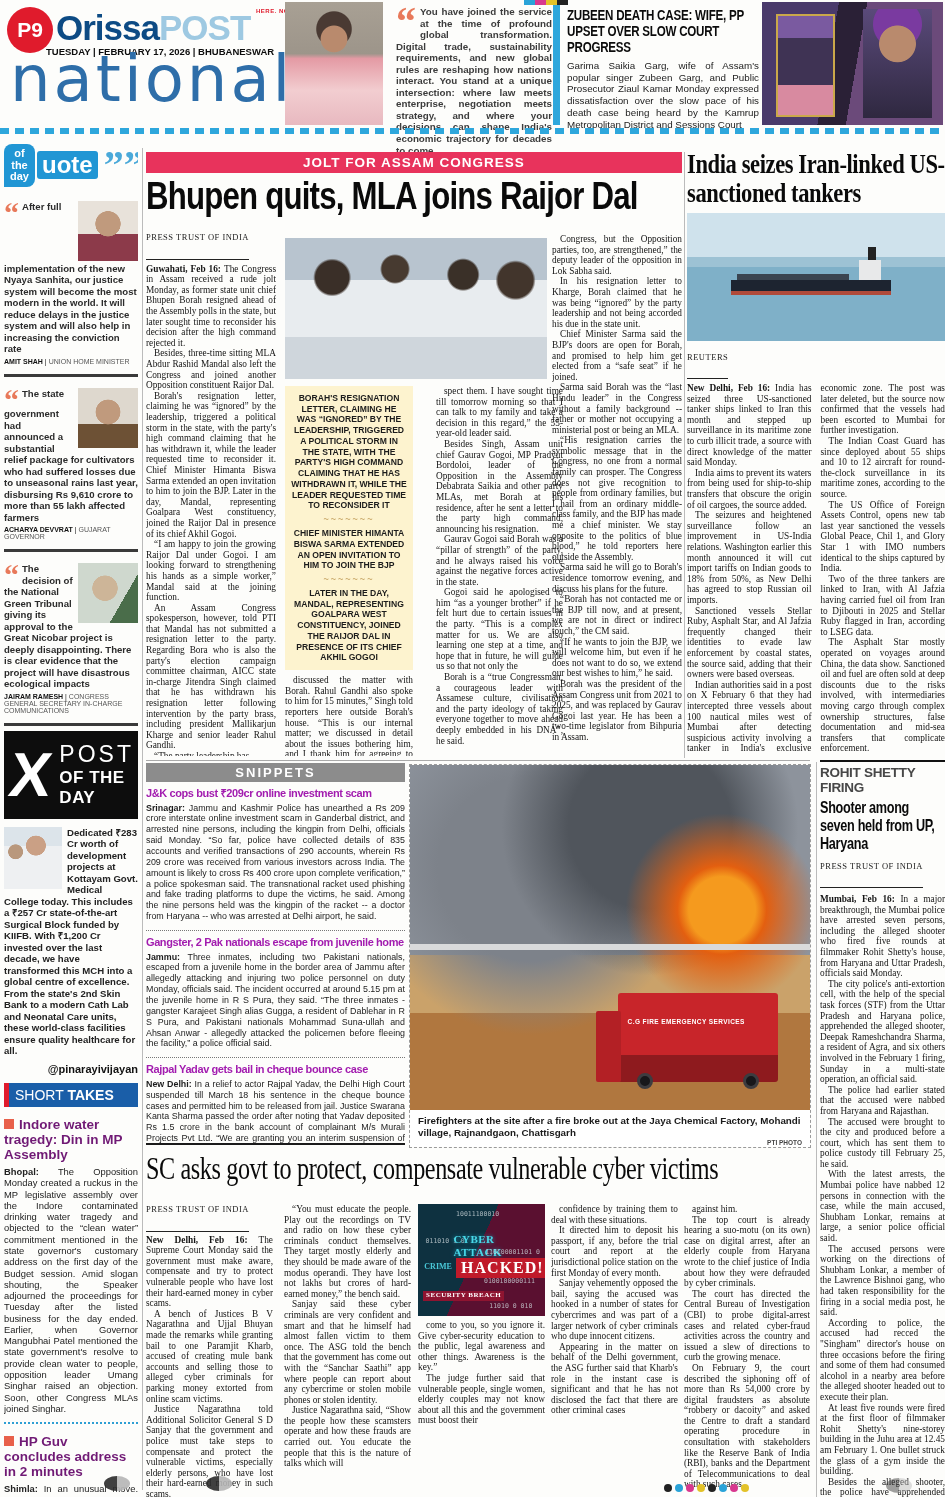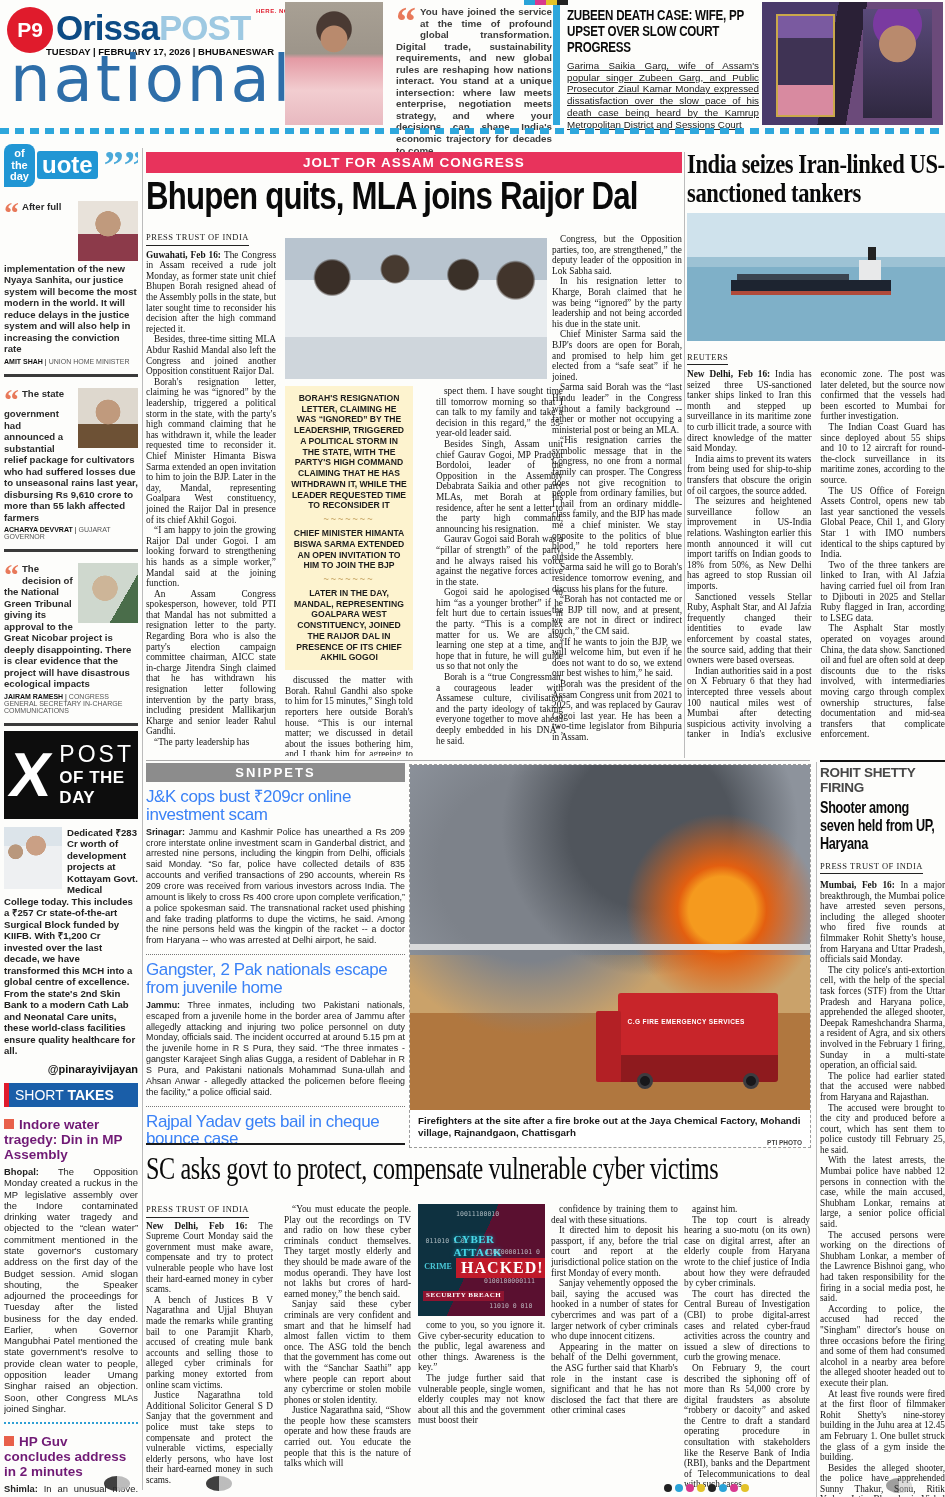--- a/index.html
+++ b/index.html
@@ -22,21 +22,21 @@
   .pres-quote{position:absolute;left:396px;top:6px;width:156px;}
   .pq-glyph{float:left;font-family:"Liberation Serif",serif;font-size:40px;line-height:.6;color:#e8795a;margin:4px 4px 0 0;font-weight:bold;}
   .pq-text{font-size:9.8px;line-height:1.18;font-weight:bold;color:#3c3c3c;text-align:justify;}
   .pq-attrib{margin-top:4px;font-size:7px;}
   .pq-attrib .nm{font-weight:bold;color:#111;}
   .pq-attrib .rl{color:#666;}
   .masthead-vbar{position:absolute;left:553px;top:4px;width:7px;height:121px;background:#2ea7dc;}
   .zubeen{position:absolute;left:567px;top:8px;width:192px;}
   .zb-hl{font-size:14.5px;font-weight:bold;line-height:1.1;color:#0b0b0b;text-transform:uppercase;
          width:240px;transform:scaleX(.8);transform-origin:0 0;letter-spacing:-.3px;}
-  .zb-body{margin-top:4px;font-size:9.8px;line-height:1.2;color:#222;font-weight:500;text-align:justify;text-decoration:underline;}
+  .zb-body{margin-top:4px;font-size:9.8px;line-height:1.2;color:#222;font-weight:500;text-align:justify;}
   .ph-zubeen{position:absolute;left:762px;top:2px;width:181px;height:123px;
     background:linear-gradient(100deg,#4a3a6b 0 38%,#2a2036 38% 52%,#6b4a7a 52% 100%);}
   .ph-zubeen:before{content:"";position:absolute;left:8%;top:10%;width:30%;height:80%;
     background:linear-gradient(180deg,#7a5aa0 0 22%,#3f3354 22% 70%,#d88aa0 70% 100%);border:2px solid #caa84a;}
   .ph-zubeen:after{content:"";position:absolute;right:6%;top:6%;width:38%;height:88%;
     background:radial-gradient(circle at 50% 32%,#b98a6d 0 22%,transparent 23%),
                radial-gradient(circle at 50% 14%,#7a3aa0 0 24%,transparent 25%),
                linear-gradient(180deg,#5a4a7a,#2f2840);}
   .dash-sep{position:absolute;left:0;top:128px;width:945px;height:6px;
     background:repeating-linear-gradient(90deg,#2ea7dc 0 9px,transparent 9px 15px);}
@@ -86,42 +86,42 @@
   .take-body{margin-top:4px;font-size:9.4px;line-height:1.2;color:#222;font-weight:500;text-align:justify;}
   .take-body .dl{font-weight:bold;}
   .take-sep{border-top:2px dotted #2e9fd4;margin:6px 0;}
 
   
   .main-story{position:absolute;left:146px;top:152px;width:536px;height:608px;overflow:hidden;}
   .kicker{background:#e8335c;color:#fff;font-weight:bold;font-size:13.5px;text-align:center;letter-spacing:1px;padding:3px 0;}
   .main-hl{margin-top:3px;font-size:39px;font-weight:bold;letter-spacing:-1px;white-space:nowrap;color:#0a0a0a;
            transform:scaleX(.8);transform-origin:0 0;line-height:1.05;}
   .byline{display:inline-block;font-family:"Liberation Serif",serif;font-size:8.5px;letter-spacing:.5px;color:#222;
-          border-bottom:1.5px solid #222;padding-bottom:2px;}
+          border-bottom:1.5px solid #222;padding-bottom:16px;}
   .news{font-family:"Liberation Serif",serif;font-size:9.3px;line-height:1.14;text-align:justify;color:#141414;}
   .news p{margin:0;text-indent:8px;}
   .news p.lead{text-indent:0;}
   .news .dl{font-weight:bold;}
   .news .dl:after{content:" ";}
   .ms-col{position:absolute;overflow:hidden;}
   .ph-congress{position:absolute;left:139px;top:86px;width:262px;height:141px;
     background:radial-gradient(circle at 18% 28%,#3a2f28 0 7%,transparent 8%),
                radial-gradient(circle at 42% 22%,#473a30 0 7%,transparent 8%),
                radial-gradient(circle at 68% 26%,#3a3028 0 7%,transparent 8%),
                radial-gradient(circle at 88% 30%,#42352c 0 7%,transparent 8%),
                linear-gradient(180deg,#b8c4cf 0 30%,#e8ecef 30% 70%,#cfd6dc 70%);}
   .hi-box{background:#fdf3cf;padding:7px 6px;font-size:8.6px;font-weight:bold;line-height:1.25;text-align:center;color:#1c1c1c;text-transform:uppercase;}
   .hi-sep{color:#caA66a;letter-spacing:2px;text-align:center;font-size:9px;line-height:1;margin:4px 0;color:#c9a96a;}
   .ms-col2-text{margin-top:5px;}
 
   
   .snippets{position:absolute;left:146px;top:763px;width:259px;height:382px;overflow:hidden;border-bottom:2px solid #1a1a1a;}
   .sn-bar{background:#8c8c8c;color:#fff;font-weight:bold;font-size:13px;letter-spacing:2px;text-align:center;padding:2px 0;}
   .sn-item{padding:6px 0 4px;}
-  .sn-hl{font-size:17px;font-weight:normal;letter-spacing:-.4px;color:#3b82f6;line-height:1.05;}
+  .sn-hl{font-size:11px;font-weight:bold;letter-spacing:-.4px;color:#a21caf;line-height:1.05;}
   .sn-body{margin-top:3px;font-size:8.9px;line-height:1.22;color:#1c1c1c;font-weight:500;text-align:justify;}
   .sn-body .dl{font-weight:bold;}
   .sn-sep{border-top:1.5px dotted #777;margin:4px 0 0;}
 
   
   .fire-wrap{position:absolute;left:410px;top:765px;width:400px;height:382px;outline:1.5px dashed #9a9a9a;background:#fff;}
   .ph-fire{position:relative;width:100%;height:345px;overflow:hidden;
     background:radial-gradient(circle at 78% 42%,#f59a1e 0 9%,#e35f10 12%,transparent 26%),
                radial-gradient(circle at 60% 18%,#50555c 0 22%,transparent 40%),
                radial-gradient(circle at 30% 30%,#7d828a 0 25%,transparent 45%),

